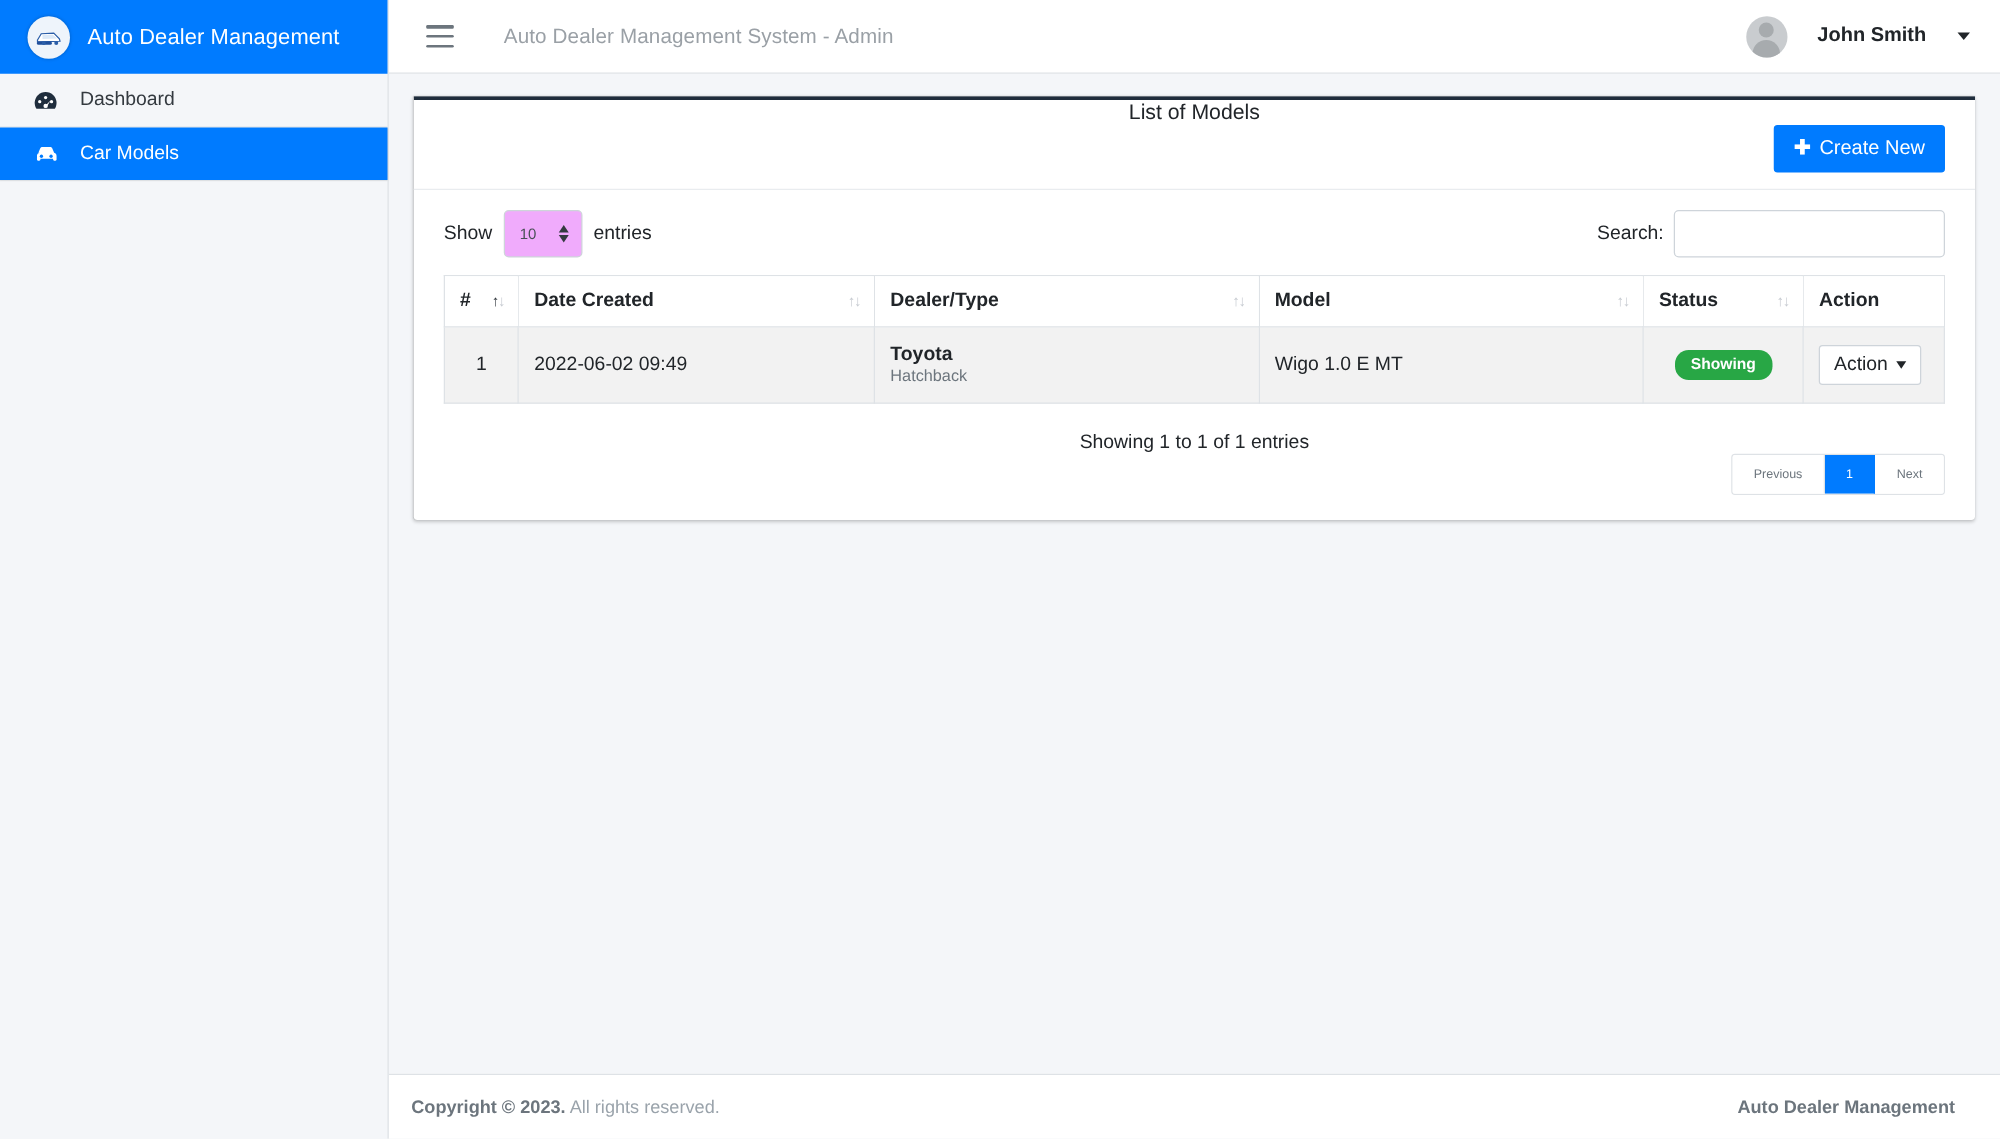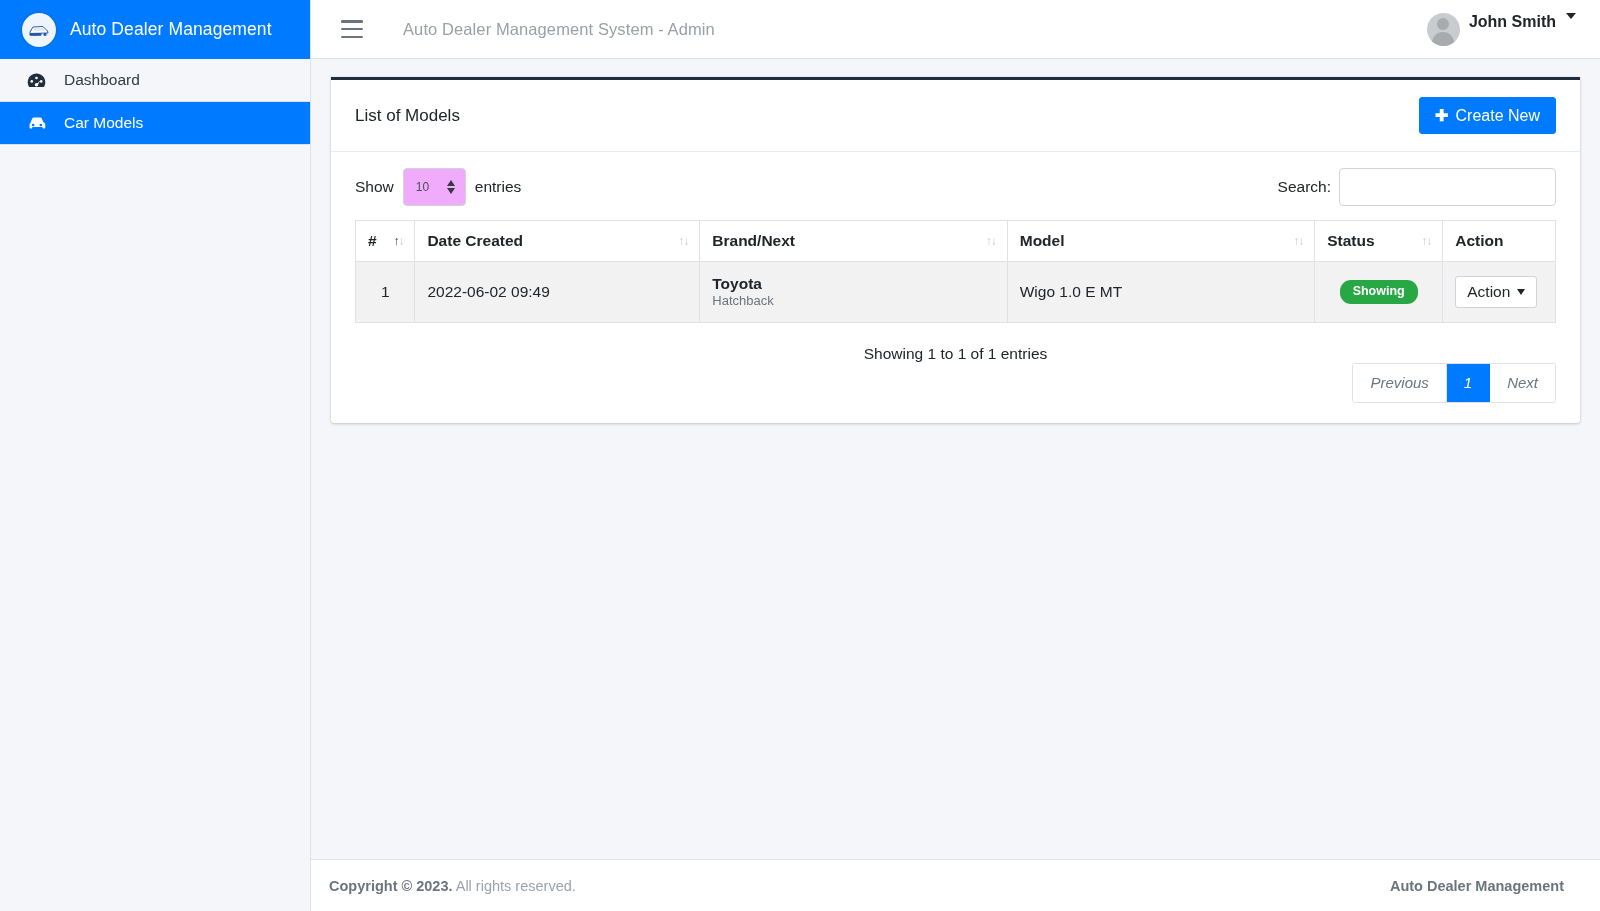--- a/index.html
+++ b/index.html
@@ -90,21 +90,21 @@
     cursor: pointer;
     margin-right: 40px;
   }
   .hamburger span { display: block; height: 2.5px; background: #6c757d; border-radius: 1px; }
   .navbar-title {
     font-size: 16.5px; color: #9aa0a6; font-weight: 400;
     letter-spacing: .1px;
   }
   .navbar-right {
     margin-left: auto;
-    display: flex; align-items: flex-start; gap: 9px;
+    display: flex; align-items: center; gap: 24px;
     cursor: pointer;
   }
   .avatar {
     width: 33px; height: 33px; border-radius: 50%;
     background: #c9cccf;
     overflow: hidden; position: relative;
     flex: 0 0 33px;
   }
   .avatar::before {
     content: ""; position: absolute;
@@ -135,20 +135,21 @@
     background: #ffffff;
     border-top: 3px solid #1f2d3d;
     border-radius: 0 0 3px 3px;
     box-shadow: 0 0 1px rgba(0,0,0,.125), 0 1px 3px rgba(0,0,0,.2);
   }
   .card-header {
     height: 72px;
     display: flex; align-items: center;
     padding: 0 24px;
     border-bottom: 1px solid #e9ecef;
+    flex-direction: column;
   }
   .card-title { font-size: 17px; color: #212529; font-weight: 400; }
   .btn-primary {
     margin-left: auto;
     background: #007bff; border: 1px solid #007bff;
     color: #ffffff;
     font-size: 16px; font-weight: 400;
     font-family: "Liberation Sans", sans-serif;
     padding: 9px 15px;
     border-radius: 3px;
@@ -291,28 +292,27 @@
   .dt-info { font-size: 15.5px; color: #212529; }
   .pagination {
     margin-left: auto;
     display: flex;
     border-radius: 3px;
     overflow: hidden;
     border: 1px solid #dee2e6;
   }
   .page-link {
     padding: 9px 17px;
-    font-size: 15px;
+    font-size: 10px;
     color: #6c757d;
     background: #ffffff;
     border-right: 1px solid #dee2e6;
     cursor: pointer;
     line-height: 1.3;
     user-select: none;
-    font-style: italic;
   }
   .page-link:last-child { border-right: none; }
   .page-link.active {
     background: #007bff; color: #ffffff;
     border-right-color: #007bff;
   }
 
   
   .footer {
     flex: 0 0 52px;
@@ -442,21 +442,21 @@
               <tr>
                 <th class="sorted" style="width:58px">
                   <span>#</span>
                   <span class="sort-ico"><span class="up">↑</span><span class="dn">↓</span></span>
                 </th>
                 <th style="width:278px">
                   <span>Date Created</span>
                   <span class="sort-ico"><span class="up">↑</span><span class="dn">↓</span></span>
                 </th>
                 <th style="width:300px">
-                  <span>Brand/Next</span>
+                  <span>Dealer/Type</span>
                   <span class="sort-ico"><span class="up">↑</span><span class="dn">↓</span></span>
                 </th>
                 <th style="width:300px">
                   <span>Model</span>
                   <span class="sort-ico"><span class="up">↑</span><span class="dn">↓</span></span>
                 </th>
                 <th style="width:125px">
                   <span>Status</span>
                   <span class="sort-ico"><span class="up">↑</span><span class="dn">↓</span></span>
                 </th>

